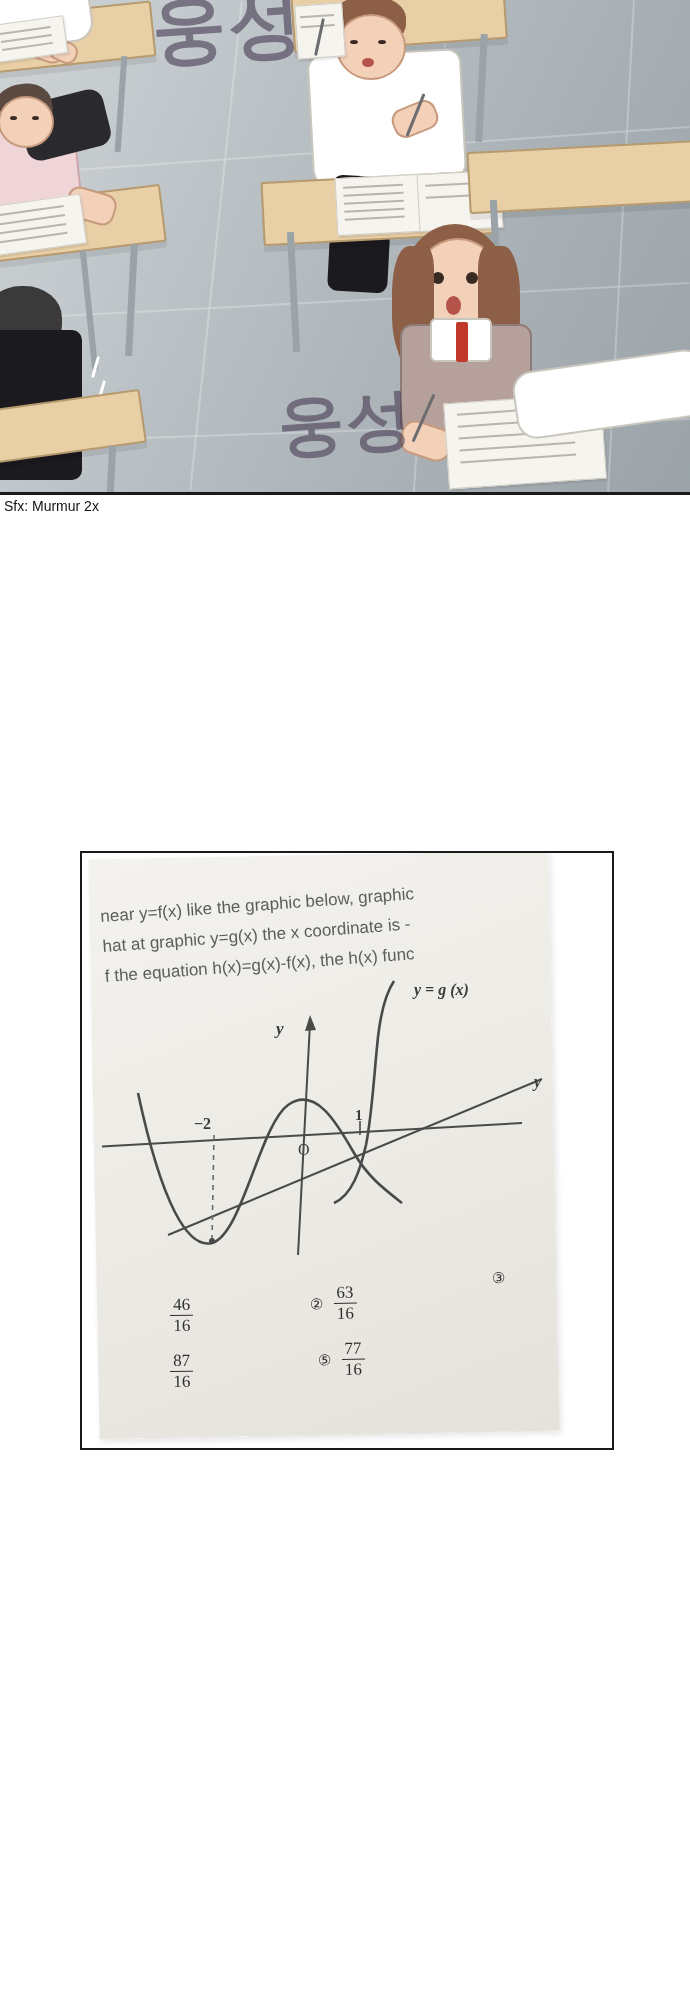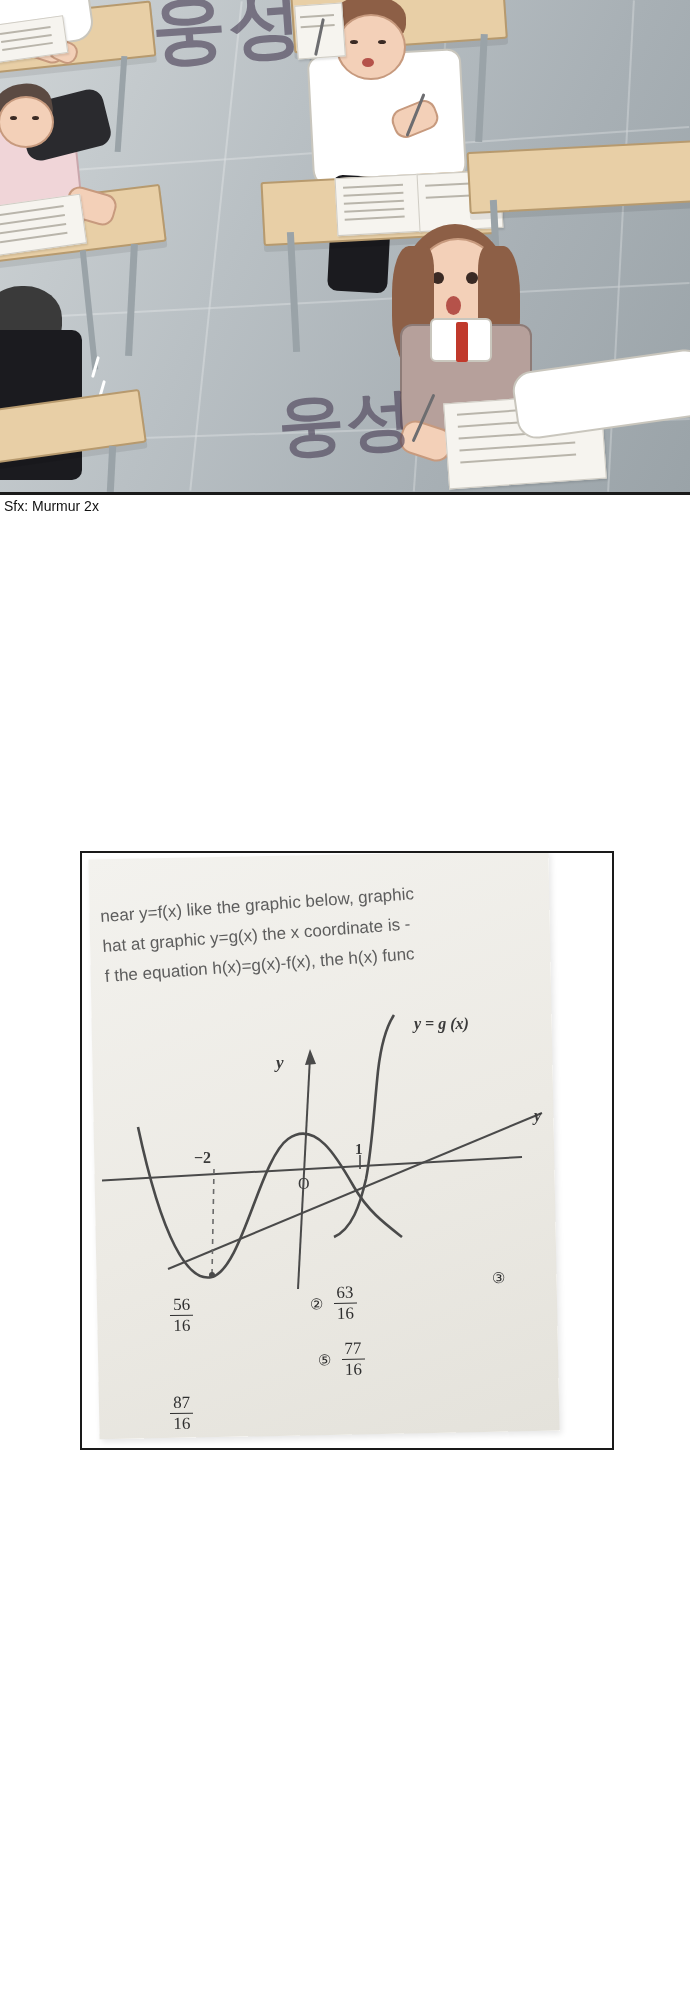--- a/index.html
+++ b/index.html
@@ -205,21 +205,21 @@
     transform: rotate(-4.2deg);
     color: #5d5d5d;
     font-size: 17px;
     line-height: 30px;
     white-space: nowrap;
     font-family: "Liberation Sans", sans-serif;
   }
   .graph-area {
     position: absolute;
     left: 20px;
-    top: 156px;
+    top: 122px;
     width: 450px;
     height: 300px;
     text-align: center;
   }
   .graph-label {
     position: absolute;
     color: #3b3b3b;
     font-family: "Liberation Serif", serif;
     font-style: italic;
     font-weight: 700;
@@ -245,21 +245,21 @@
   .frac .den { display: block; border-top: 1.6px solid #2e2e2e; padding: 0 3px; }
   .circnum {
     display: inline-block;
     vertical-align: middle;
     margin-right: 6px;
     font-size: 15px;
   }
   .ans-1 { left: 78px; top: 22px; }
   .ans-2 { left: 228px; top: 10px; }
   .ans-3 { left: 410px; top: -6px; }
-  .ans-4 { left: 78px; top: 78px; margin-top: 42px; }
+  .ans-4 { left: 78px; top: 78px; }
   .ans-5 { left: 236px; top: 66px; }
 </style>
 </head>
 <body>
 
 <div class="panel-classroom">
   <div class="floor"></div>
   <div class="tile-lines">
     <span class="tl-h1"></span>
       <span class="tl-h2"></span>
@@ -412,21 +412,21 @@
     <span class="graph-label lbl-o">O</span>
     <span class="graph-label lbl-m2">−2</span>
     <span class="graph-label lbl-one">1</span>
     <span class="graph-label lbl-yr">y</span>
   </div>
 
   <div class="answers">
     <div class="ans ans-1">
       <span class="circnum"></span>
       <span class="frac">
-        <span class="num">56</span>
+        <span class="num">46</span>
         <span class="den">16</span>
       </span>
     </div>
     <div class="ans ans-2">
       <span class="circnum">②</span>
       <span class="frac">
         <span class="num">63</span>
         <span class="den">16</span>
       </span>
     </div>

